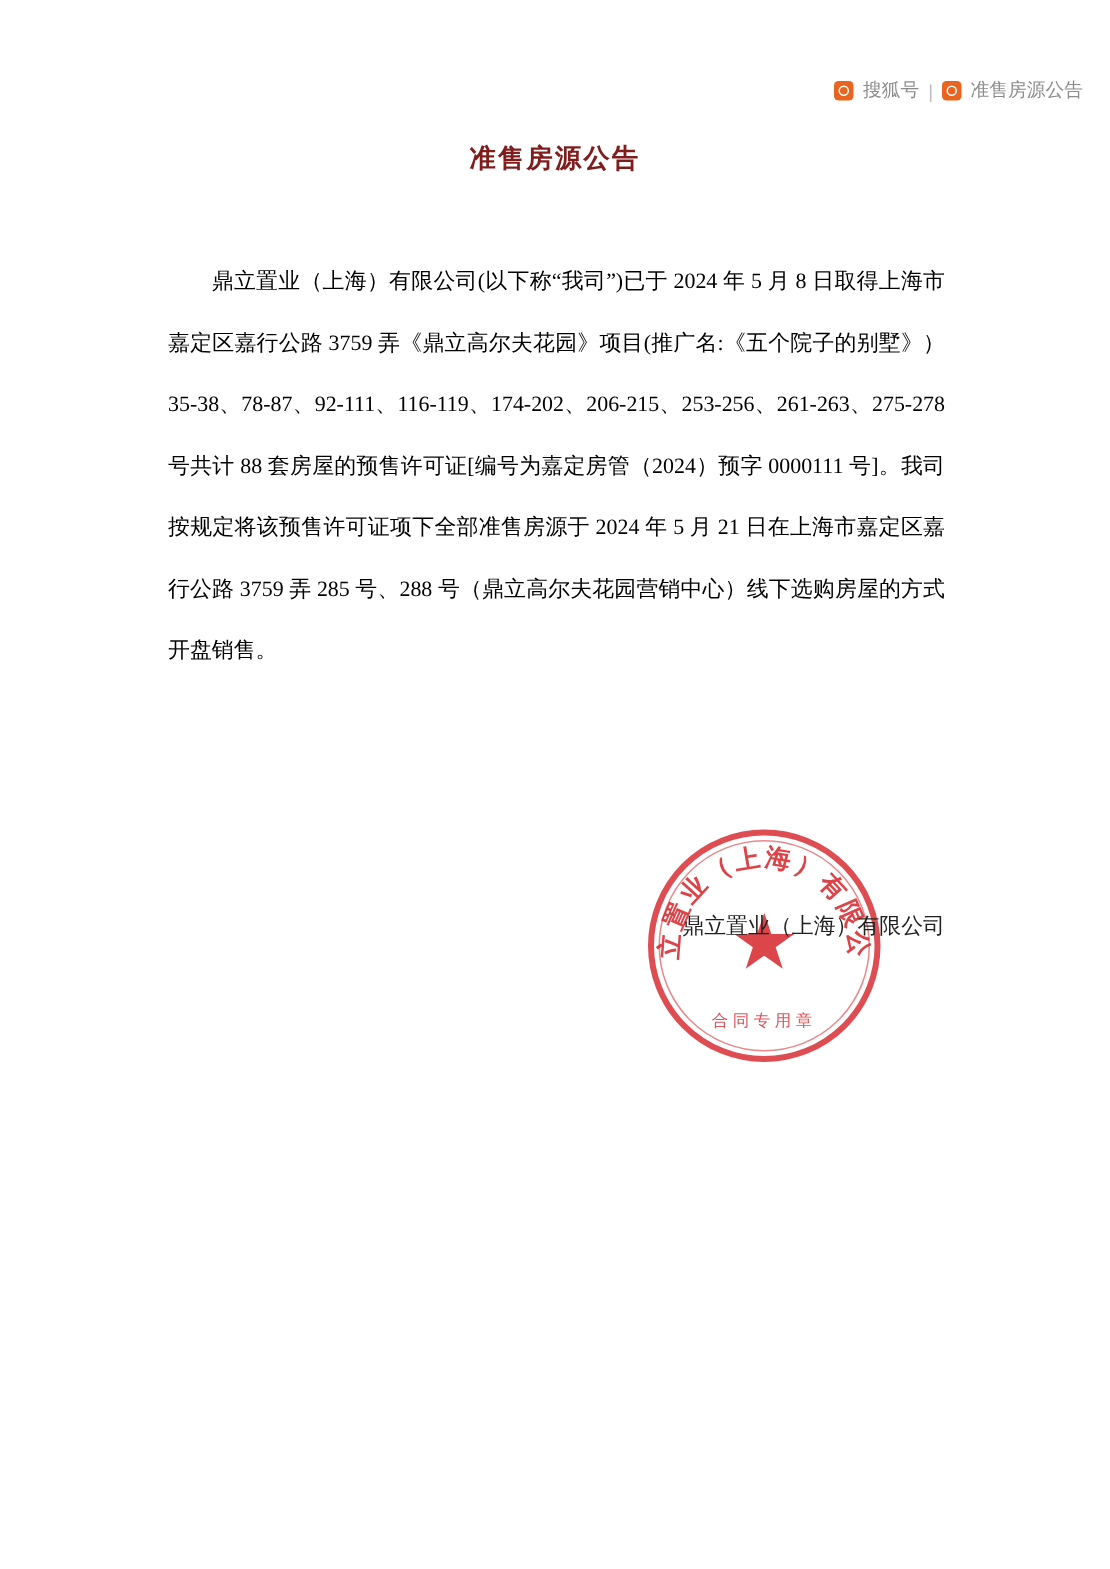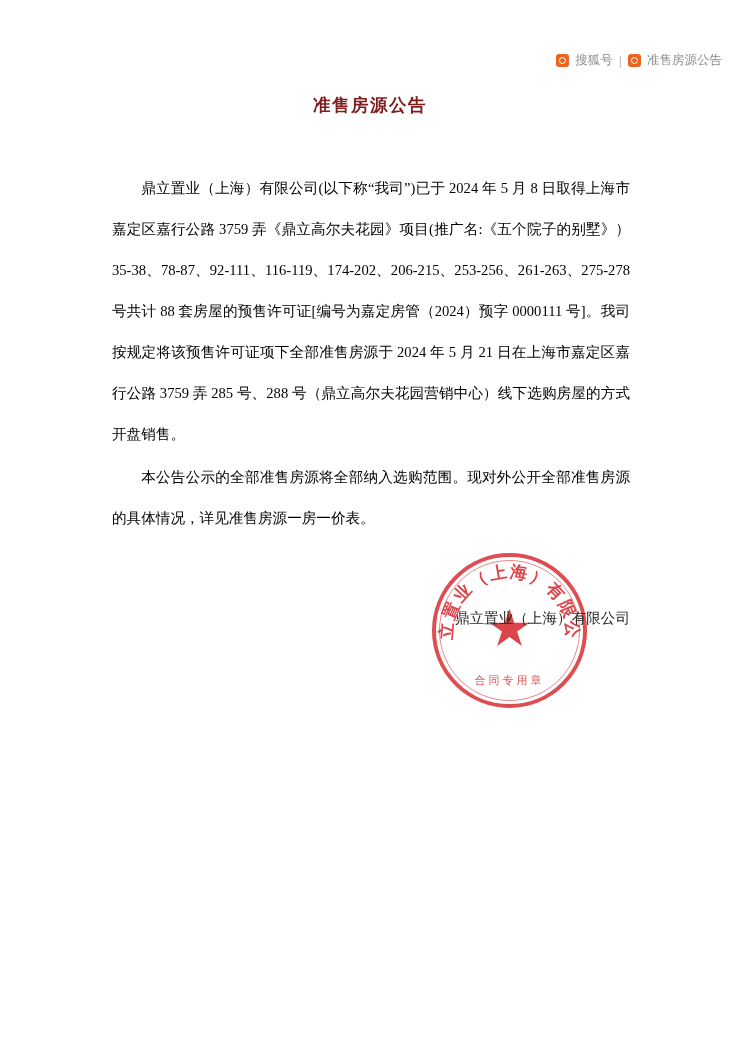--- a/index.html
+++ b/index.html
@@ -189,21 +189,20 @@
     <span>搜狐号</span>
     <span class="sep">|</span>
     <span class="sh-logo"></span>
     <span>准售房源公告</span>
   </div>
 
   <div class="doc-title">准售房源公告</div>
 
   <div class="body-block">
     <p class="para">鼎立置业（上海）有限公司(以下称“我司”)已于 2024 年 5 月 8 日取得上海市嘉定区嘉行公路 3759 弄《鼎立高尔夫花园》项目(推广名:《五个院子的别墅》）35-38、78-87、92-111、116-119、174-202、206-215、253-256、261-263、275-278 号共计 88 套房屋的预售许可证[编号为嘉定房管（2024）预字 0000111 号]。我司按规定将该预售许可证项下全部准售房源于 2024 年 5 月 21 日在上海市嘉定区嘉行公路 3759 弄 285 号、288 号（鼎立高尔夫花园营销中心）线下选购房屋的方式开盘销售。</p>
-    <p class="para">本公告公示的全部准售房源将全部纳入选购范围。现对外公开全部准售房源的具体情况，详见准售房源一房一价表。</p>
   </div>
 
   <div class="seal">
     <div class="ring"></div>
     <div class="ring-inner"></div>
     <div class="seal-text-arc">
       <svg viewBox="0 0 155 155" xmlns="http://www.w3.org/2000/svg">
         <defs>
           <path id="sealArc" d="M 20,82 A 57,57 0 0 1 135,82" fill="none"></path>
         </defs>

